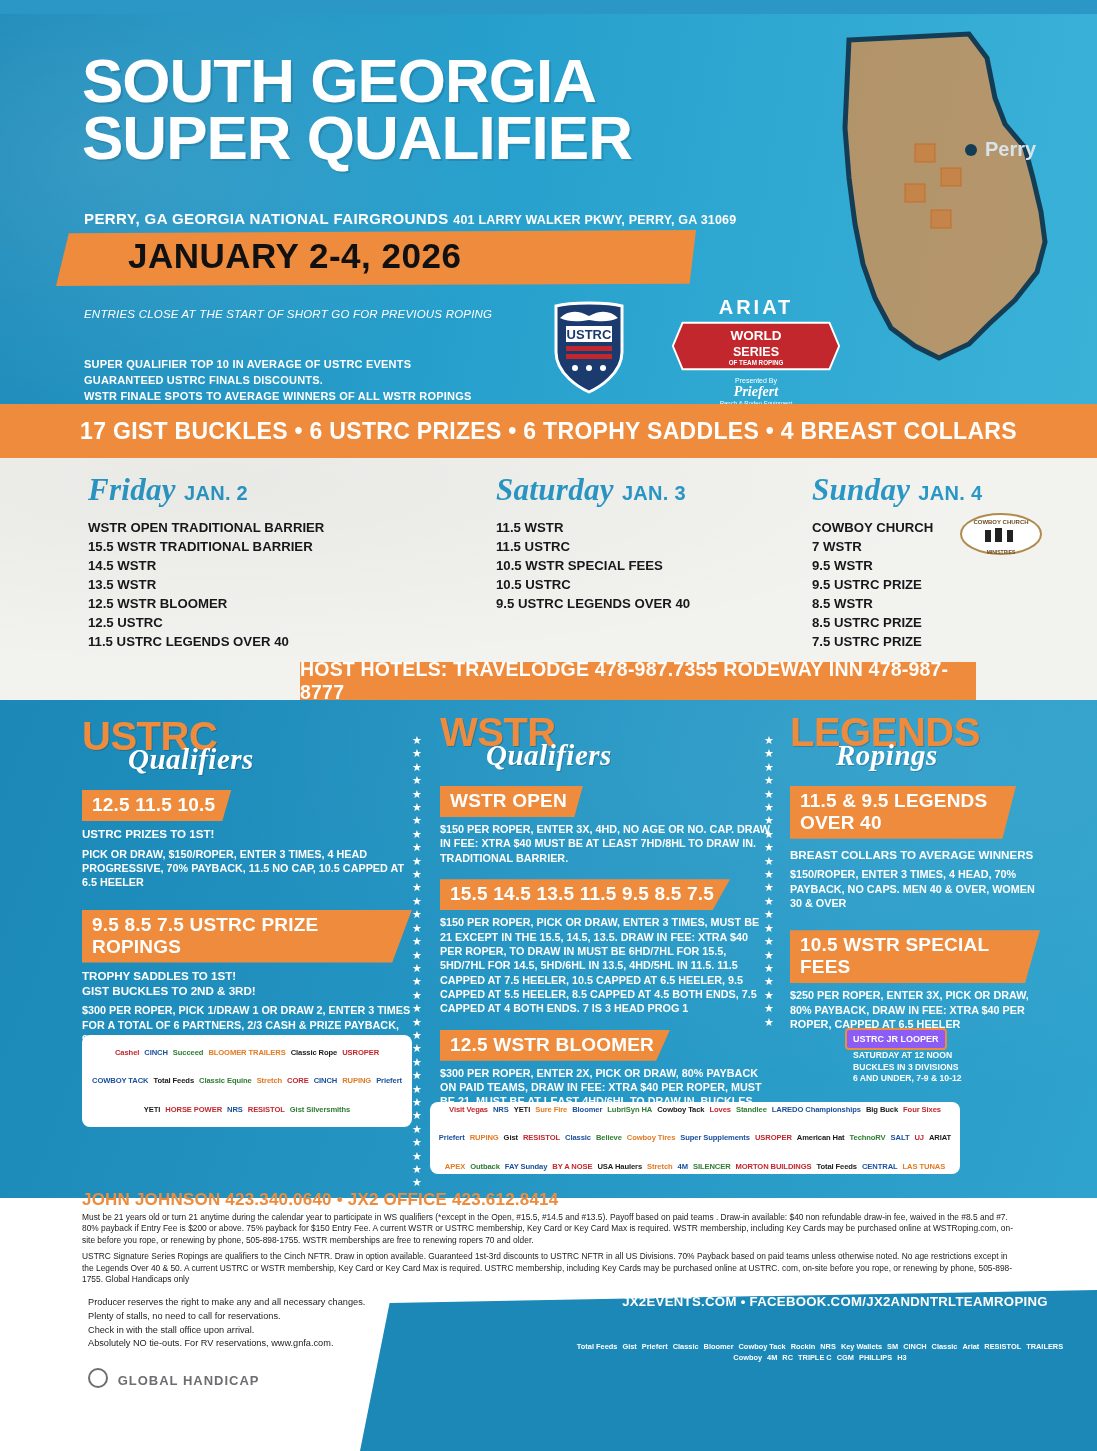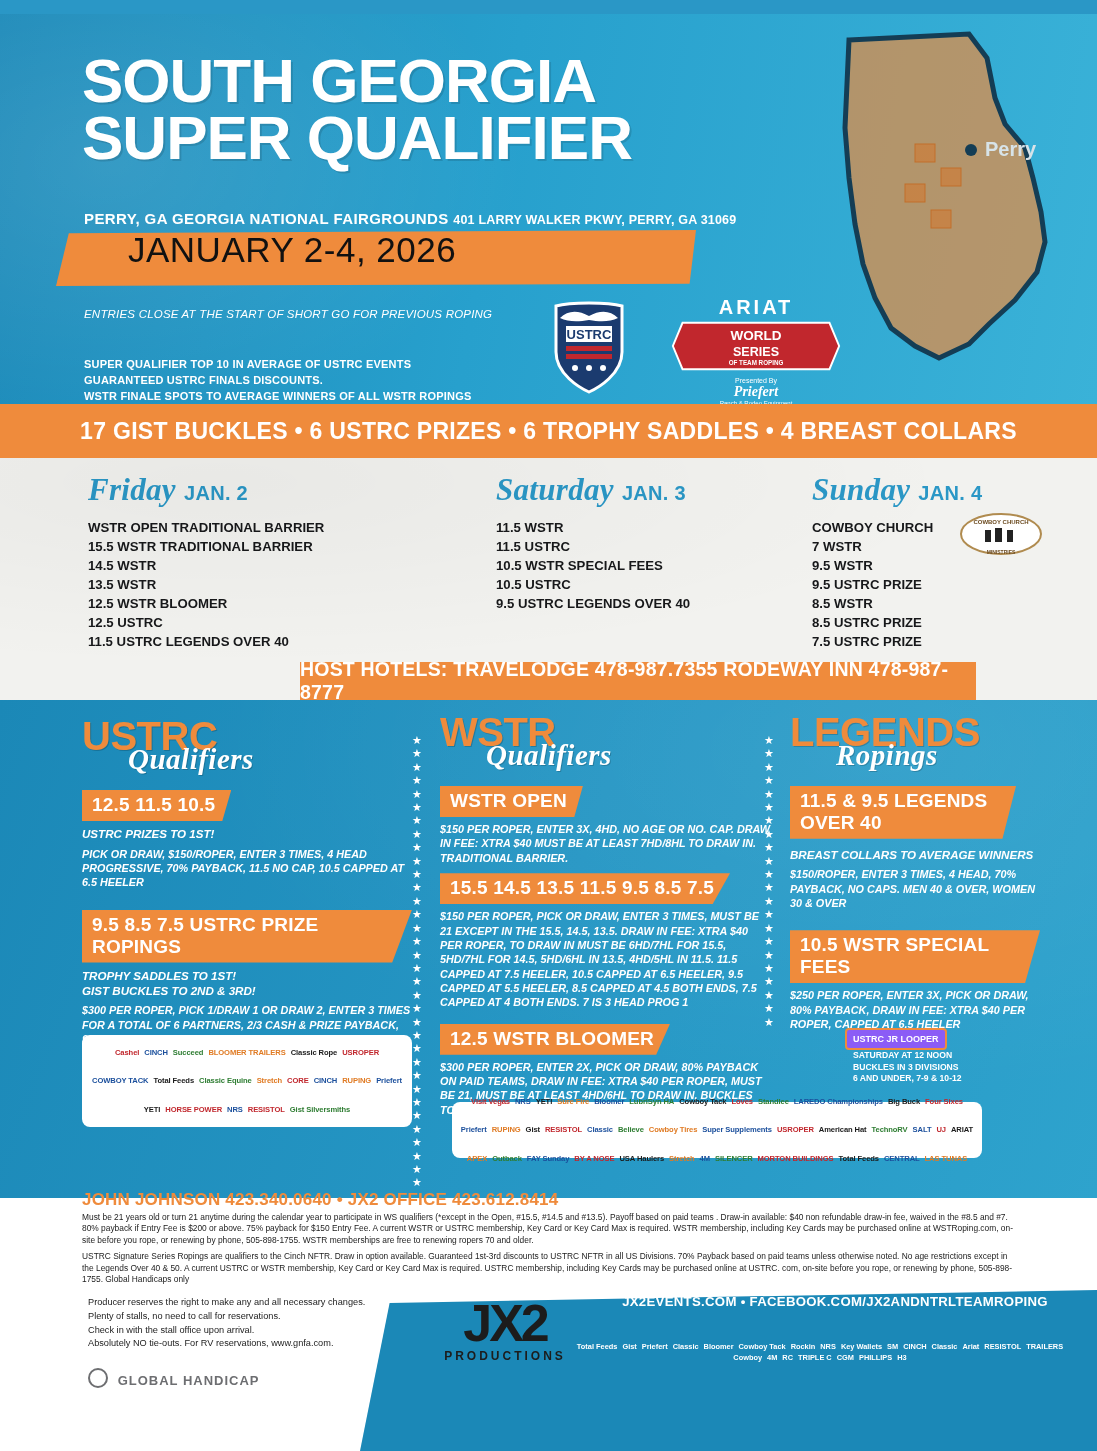--- a/index.html
+++ b/index.html
@@ -41,21 +41,21 @@
     font-size:15px;letter-spacing:.4px;
   }
   .loc .addr{font-size:12.5px;font-weight:bold;letter-spacing:.2px;}
   .dateband{
     position:absolute;left:56px;top:216px;width:640px;height:56px;
     background:#ef8b3c;
     transform:skewX(-0deg);
     clip-path:polygon(2% 6%,100% 0%,99% 96%,0% 100%);
   }
   .datetext{
-    position:absolute;left:128px;top:216px;color:#111;font-size:35px;font-weight:normal;
+    position:absolute;left:128px;top:222px;color:#111;font-size:35px;font-weight:bold;
     letter-spacing:.5px;
   }
   .books{
     position:absolute;left:84px;top:292px;color:#fff;font-weight:bold;font-size:16px;
     letter-spacing:.2px;
   }
   .books .sub{font-size:11.5px;font-style:italic;font-weight:normal;margin-top:2px;}
   .bullets{
     position:absolute;left:84px;top:343px;color:#fff;font-weight:bold;font-size:11px;
     line-height:1.45;letter-spacing:.2px;
@@ -122,36 +122,36 @@
     font-size:29px;letter-spacing:.5px;margin-left:46px;margin-top:-8px;text-transform:none;
     text-shadow:1px 1px 0 rgba(0,0,0,.18);
   }
   .orangetag{
     background:#ef8b3c;color:#fff;font-weight:bold;font-size:17px;
     padding:4px 16px 5px 10px;display:inline-block;
     clip-path:polygon(0 0,100% 0,94% 100%,0% 100%);
     letter-spacing:.2px;
   }
   .orangetag.big{font-size:19px;}
-  .whitetxt{color:#fff;font-size:10.8px;line-height:1.33;font-weight:bold;margin-top:5px;font-style:italic;}
+  .whitetxt{color:#fff;font-size:10.8px;line-height:1.33;font-weight:bold;margin-top:5px;}
   .whitetxt.hd{font-size:11.6px;}
   .col{position:absolute;}
   .colA{left:82px;top:18px;width:330px;}
   .colB{left:440px;top:14px;width:330px;}
   .colC{left:790px;top:14px;width:250px;}
 
   .stardiv{position:absolute;color:#fff;font-size:11px;line-height:1.22;letter-spacing:0;}
   .stardivA{left:412px;top:34px;}
   .stardivB{left:764px;top:34px;}
 
   .sponsorbox{
     position:absolute;background:#fff;border-radius:8px;
   }
   .sb1{left:82px;top:1035px;width:330px;height:92px;}
-  .sb2{left:452px;top:1102px;width:530px;height:56px;text-align:right;}
+  .sb2{left:430px;top:1102px;width:530px;height:72px;text-align:right;}
   .sponsor-grid{display:flex;flex-wrap:wrap;align-content:center;justify-content:center;gap:19px 5px;padding:5px 6px;height:100%;box-sizing:border-box;}
   .sponsor-grid span{
     font-size:7.6px;font-weight:bold;color:#1b1b1b;white-space:nowrap;
     line-height:1.25;letter-spacing:-.1px;
   }
   .sponsor-grid span.red{color:#c1272d;}
   .sponsor-grid span.blue{color:#1b4f9c;}
   .sponsor-grid span.orange{color:#e07b24;}
   .sponsor-grid span.green{color:#2e7d32;}
 
@@ -370,21 +370,21 @@
       <div class="coltitle">
         <span>WSTR</span>
         <span class="script">Qualifiers</span>
       </div>
 
       <div style="margin-top:18px;">
         <div class="orangetag big">WSTR OPEN</div>
         <div class="whitetxt">$150 PER ROPER, ENTER 3X, 4HD, NO AGE OR NO. CAP. DRAW IN FEE: XTRA $40 MUST BE AT LEAST 7HD/8HL TO DRAW IN. TRADITIONAL BARRIER.</div>
       </div>
 
-      <div style="margin-top:8px;">
+      <div style="margin-top:14px;">
         <div class="orangetag big">15.5  14.5   13.5   11.5   9.5   8.5   7.5</div>
         <div class="whitetxt">$150 PER ROPER, PICK OR DRAW, ENTER 3 TIMES, MUST BE 21 EXCEPT IN THE 15.5, 14.5, 13.5. DRAW IN FEE: XTRA $40 PER ROPER, TO DRAW IN MUST BE 6HD/7HL FOR 15.5, 5HD/7HL FOR 14.5, 5HD/6HL IN 13.5, 4HD/5HL IN 11.5. 11.5 CAPPED AT 7.5 HEELER, 10.5 CAPPED AT 6.5 HEELER, 9.5 CAPPED AT 5.5 HEELER, 8.5 CAPPED AT 4.5 BOTH ENDS, 7.5 CAPPED AT 4 BOTH ENDS. 7 IS 3 HEAD PROG 1</div>
       </div>
 
       <div style="margin-top:14px;">
         <div class="orangetag big">12.5   WSTR BLOOMER</div>
         <div class="whitetxt">$300 PER ROPER, ENTER 2X, PICK OR DRAW, 80% PAYBACK ON PAID TEAMS, DRAW IN FEE: XTRA $40 PER ROPER, MUST BE 21, MUST BE AT LEAST 4HD/6HL TO DRAW IN, BUCKLES TO AVG WINNERS.</div>
       </div>
     </div>
 
@@ -501,24 +501,20 @@
     <div>Absolutely NO tie-outs. For RV reservations, www.gnfa.com.</div>
   </div>
 
   <div class="globallogo">
     <span style="display:inline-block;width:16px;height:16px;border:2px solid #6d6e71;border-radius:50%;vertical-align:-3px;margin-right:5px;"></span>
     <span>GLOBAL HANDICAP</span>
   </div>
 
   <div class="weburl">JX2EVENTS.COM • FACEBOOK.COM/JX2ANDNTRLTEAMROPING</div>
 
-  <div class="jx2logo">
-    <div class="mark">JX2</div>
-    <div class="prod">PRODUCTIONS</div>
-  </div>
 
   <div class="footsponsors">
     <span>Total Feeds</span>
     <span>Gist</span>
     <span>Priefert</span>
     <span>Classic</span>
     <span>Bloomer</span>
     <span>Cowboy Tack</span>
     <span>Rockin</span>
     <span>NRS</span>

